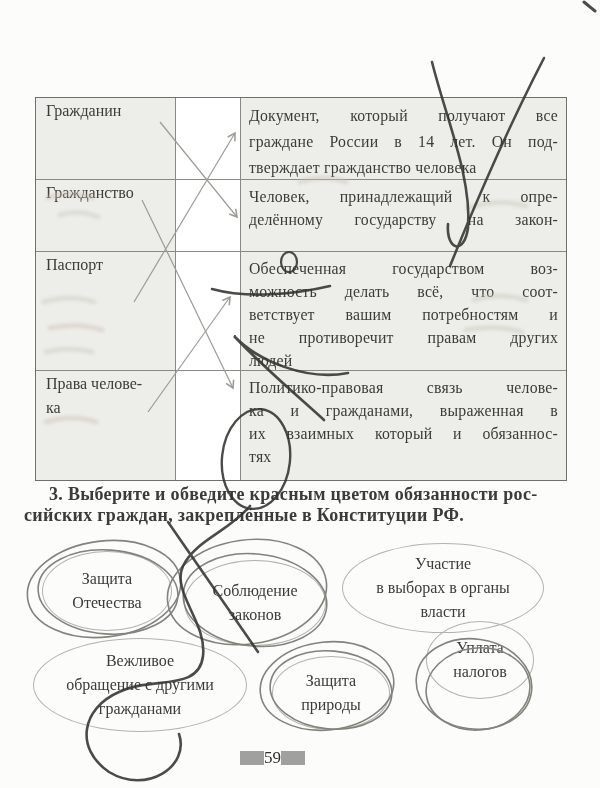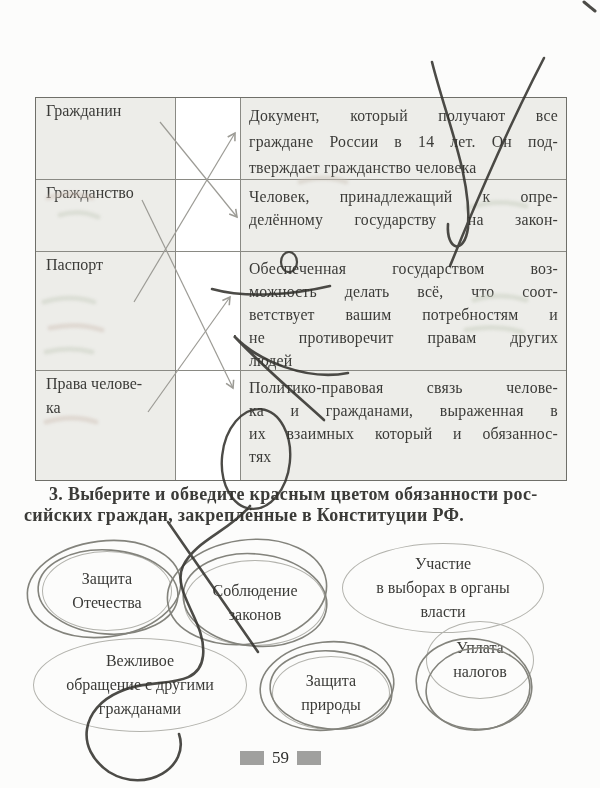--- a/index.html
+++ b/index.html
@@ -22,21 +22,21 @@
   .c-def{background:#edede9;padding:5px 8px 0 8px;font-size:15.8px;letter-spacing:.2px;}
   .h1{height:81.5px}.h2{height:72px}.h3{height:119px}.h4{height:109px}
   .lh1{line-height:26px}.lh2{line-height:23.5px}.lh3{line-height:23px}.lh4{line-height:23px}
   .def-line{text-align:justify;text-align-last:justify;white-space:nowrap;overflow:hidden;}
   .def-line.last{text-align-last:left;}
   
   .oval{position:absolute;border:1.3px solid #b3b3ad;border-radius:50%;
         display:flex;flex-direction:column;justify-content:center;align-items:center;
         font-size:16px;line-height:24px;text-align:center;background:transparent;}
   
-  .footer{position:absolute;left:240px;top:748px;display:flex;align-items:center;gap:8px;}
+  .footer{position:absolute;left:240px;top:748px;display:flex;align-items:center;gap:0;}
   .sq{width:24px;height:14px;background:#a0a09e;}
   .pg{font-size:17px;color:#2f2f2c;}
   
   .bleed{position:absolute;transform:scaleX(-1);font-weight:bold;color:#b4bab0;
          opacity:.55;font-size:14.5px;white-space:nowrap;letter-spacing:.6px;}
   
   .ink{position:absolute;left:0;top:0;pointer-events:none;}
 </style>
 </head>
 <body>

